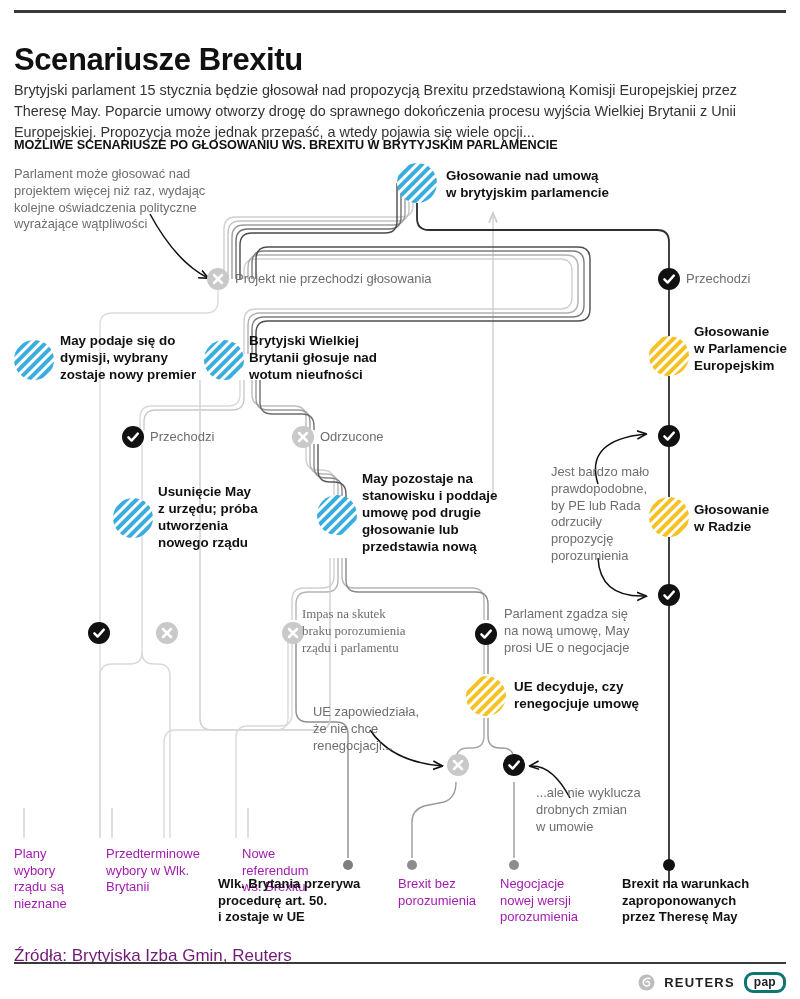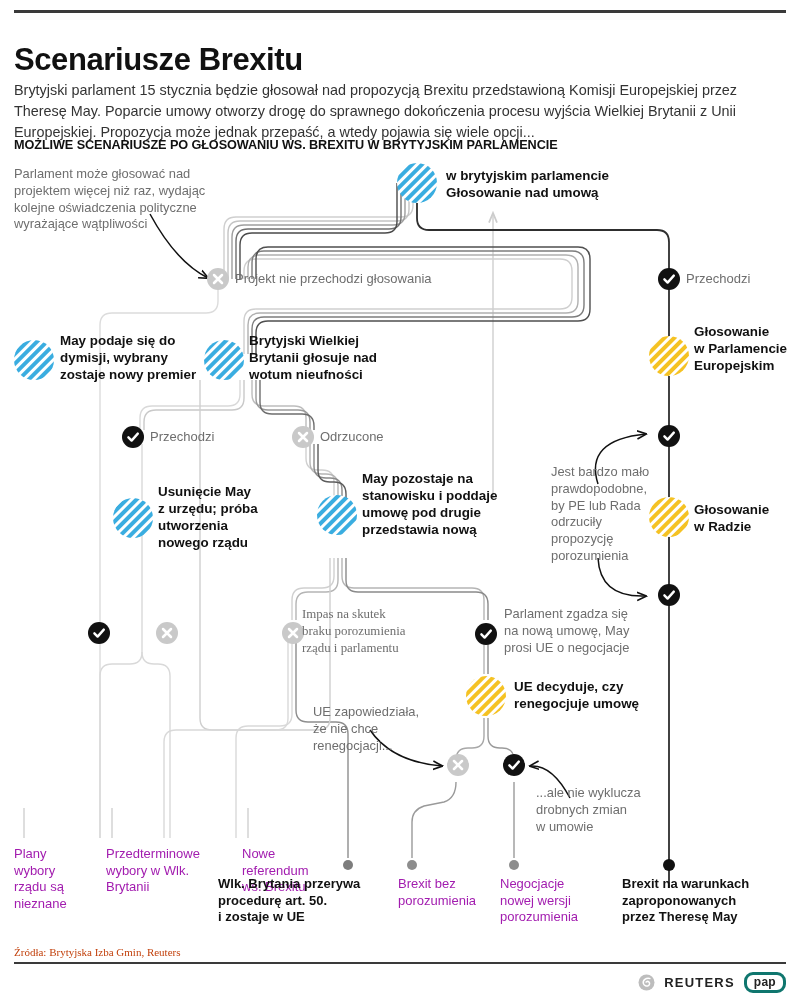--- a/index.html
+++ b/index.html
@@ -24,21 +24,21 @@
   .standfirst{
     position:absolute;left:14px;top:66px;width:762px;
     font-size:14.4px;line-height:1.44;color:#333;font-weight:normal;
   }
   .kicker{
     position:absolute;left:14px;top:138px;width:700px;
     font-size:12.7px;font-weight:bold;color:#111;letter-spacing:-0.1px;
   }
   .source{
     position:absolute;left:14px;top:946px;
-    font-size:11px;color:#c2410c;font-family:Liberation Serif, serif;
+    font-size:17px;color:#701a75;
   }
 
   
   #flow{position:absolute;left:0;top:158px;width:800px;height:790px;}
   #flow svg{position:absolute;left:0;top:0;}
 
   .lbl{position:absolute;font-size:12.9px;line-height:1.3;color:#6e6e6e;}
   .lbl.node{color:#111;font-weight:bold;font-size:13.4px;line-height:1.26;}
   .lbl.gate{color:#6e6e6e;font-size:13px;}
   .lbl.outcome{color:#a21caf;font-size:13px;line-height:1.28;}
@@ -245,22 +245,22 @@
       </g>
 
       <g fill="none" stroke="#d0d0d0" stroke-width="1.4">
         <path d="M24,650 L24,680"></path>
         <path d="M112,650 L112,680"></path>
         <path d="M248,650 L248,680"></path>
       </g>
     </svg>
 
     <div class="lbl node" style="left:446px;top:10px;width:230px;">
+      <div>Głosowanie nad umową</div>
       <div>w brytyjskim parlamencie</div>
-      <div>Głosowanie nad umową</div>
     </div>
 
     <div class="lbl gate" style="left:235px;top:113px;width:300px;">Projekt nie przechodzi głosowania</div>
 
     <div class="lbl annot" style="left:14px;top:8px;width:260px;">
       <div>Parlament może głosować nad</div>
       <div>projektem więcej niż raz, wydając</div>
       <div>kolejne oświadczenia polityczne</div>
       <div>wyrażające wątpliwości</div>
     </div>
@@ -293,20 +293,21 @@
       <div>Usunięcie May</div>
       <div>z urzędu; próba</div>
       <div>utworzenia</div>
       <div>nowego rządu</div>
     </div>
 
     <div class="lbl node" style="left:362px;top:313px;width:190px;">
       <div>May pozostaje na</div>
       <div>stanowisku i poddaje</div>
       <div>umowę pod drugie</div>
+      <div>głosowanie lub</div>
       <div>przedstawia nową</div>
     </div>
 
     <div class="lbl annot" style="left:551px;top:306px;width:110px;">
       <div>Jest bardzo mało</div>
       <div>prawdopodobne,</div>
       <div>by PE lub Rada</div>
       <div>odrzuciły</div>
       <div>propozycję</div>
       <div>porozumienia</div>

